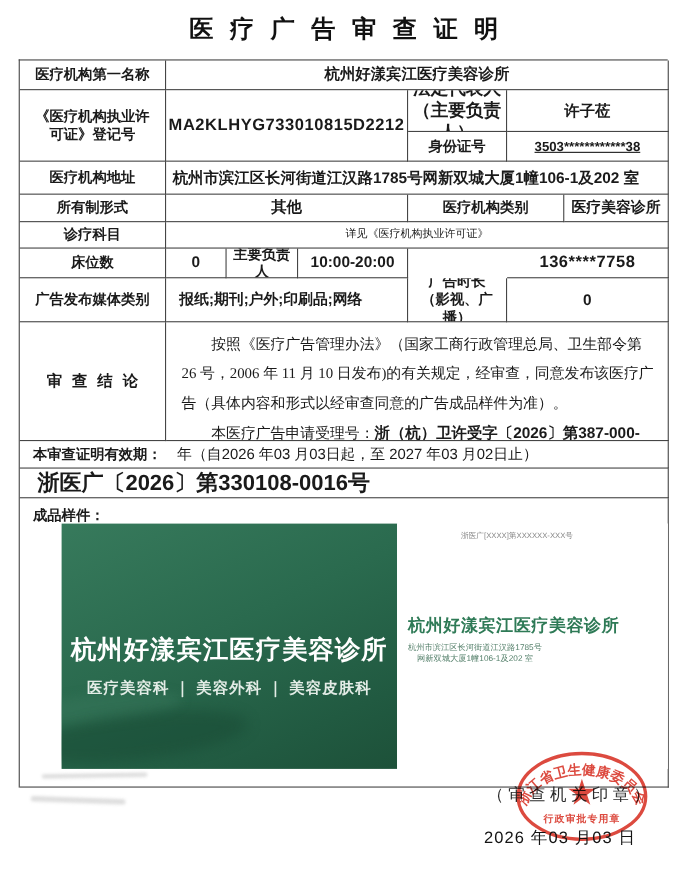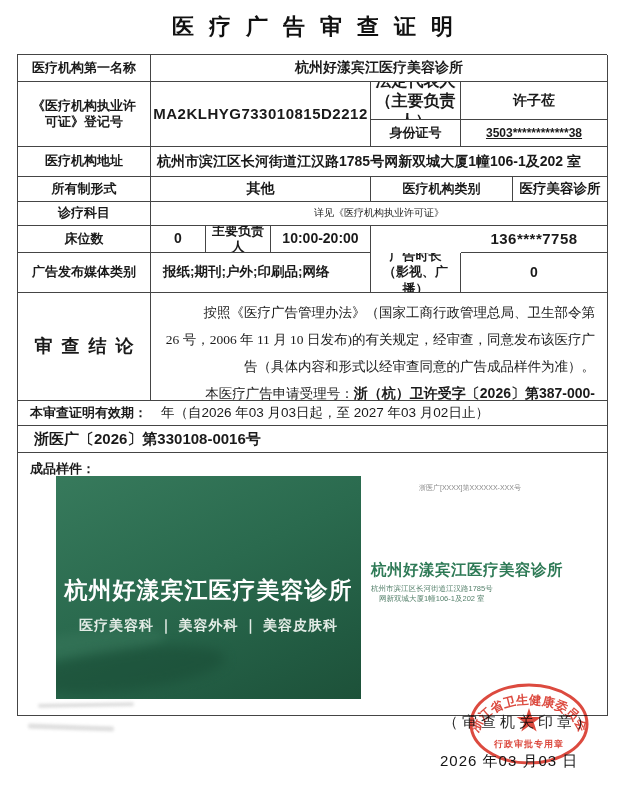--- a/index.html
+++ b/index.html
@@ -31,25 +31,25 @@
   .lbl{font-weight:bold;}
   .val{font-size:14px;font-weight:600;}
   .mono-ish{font-size:15px;font-weight:600;letter-spacing:0.5px;}
   .small-val{font-size:12px;font-weight:600;text-decoration:underline;}
   .left-cell{justify-content:flex-start;text-align:left;padding-left:12px;}
   .conclusion-label{letter-spacing:9px;text-indent:9px;}
   .conclusion-body{
     display:block;text-align:left;padding:6px 12px 0 14px;
     font-family:"Liberation Serif","DejaVu Serif",serif;font-size:13.5px;line-height:27px;
   }
-  .conclusion-body p{margin:0;text-indent:2em;text-align:right;}
+  .conclusion-body p{margin:0;text-indent:2em;}
   .receipt-no{font-family:"Liberation Sans",sans-serif;font-weight:bold;font-size:14px;}
   .inline-lbl{font-weight:bold;font-size:13px;}
   .inline-val{font-size:13.5px;margin-left:6px;}
-  .certno-val{font-weight:bold;font-size:15px;margin-left:4px;}
+  .certno-val{font-weight:bold;font-size:20px;margin-left:4px;}
   .sample-cell{position:relative;display:block;}
   .sample-label{position:absolute;top:8px;left:12px;font-weight:bold;font-size:13px;}
   .sample-ad{position:absolute;left:38px;top:23px;width:552px;height:223px;background:#ffffff;}
   .banner{
     position:absolute;left:0;top:0;width:305px;height:223px;overflow:hidden;
     background:linear-gradient(155deg,#377a5c 0%,#2a6a4e 45%,#215a41 80%,#1d5139 100%);
   }
   .banner .blob1{
     position:absolute;left:-30px;bottom:8px;width:200px;height:42px;border-radius:50%;
     background:#194b35;opacity:.55;filter:blur(6px);transform:rotate(-7deg);
@@ -116,21 +116,21 @@
     <div class="cell val" style="grid-column:2;grid-row:7">0</div>
     <div class="cell lbl" style="grid-column:3;grid-row:7">主要负责人</div>
     <div class="cell val" style="grid-column:4;grid-row:7">10:00-20:00</div>
     <div class="cell mono-ish" style="grid-column:6/8;grid-row:7">136****7758</div>
 
     <div class="cell lbl" style="grid-column:1;grid-row:8">广告发布媒体类别</div>
     <div class="cell val left-cell" style="grid-column:2/5;grid-row:8;font-size:13.5px">报纸;期刊;户外;印刷品;网络</div>
     <div class="cell lbl" style="grid-column:5;grid-row:8;padding:0 6px">广告时长（影视、广播）</div>
     <div class="cell val" style="grid-column:6/8;grid-row:8">0</div>
 
-    <div class="cell lbl conclusion-label" style="grid-column:1;grid-row:9;font-size:18px">审查结论</div>
+    <div class="cell lbl conclusion-label" style="grid-column:1;grid-row:9;font-size:14px">审查结论</div>
     <div class="cell conclusion-body" style="grid-column:2/8;grid-row:9">
       <p>按照《医疗广告管理办法》（国家工商行政管理总局、卫生部令第 26 号，2006 年 11 月 10 日发布)的有关规定，经审查，同意发布该医疗广告（具体内容和形式以经审查同意的广告成品样件为准）。</p>
       <p><span>本医疗广告申请受理号：</span><span class="receipt-no">浙（杭）卫许受字〔2026〕第387-000-0254号</span></p>
     </div>
 
     <div class="cell left-cell" style="grid-column:1/8;grid-row:10">
       <span class="inline-lbl">本审查证明有效期：</span>
       <span class="inline-val" style="margin-left:14px">年（自2026 年03 月03日起，至 2027 年03 月02日止）</span>
     </div>
 

